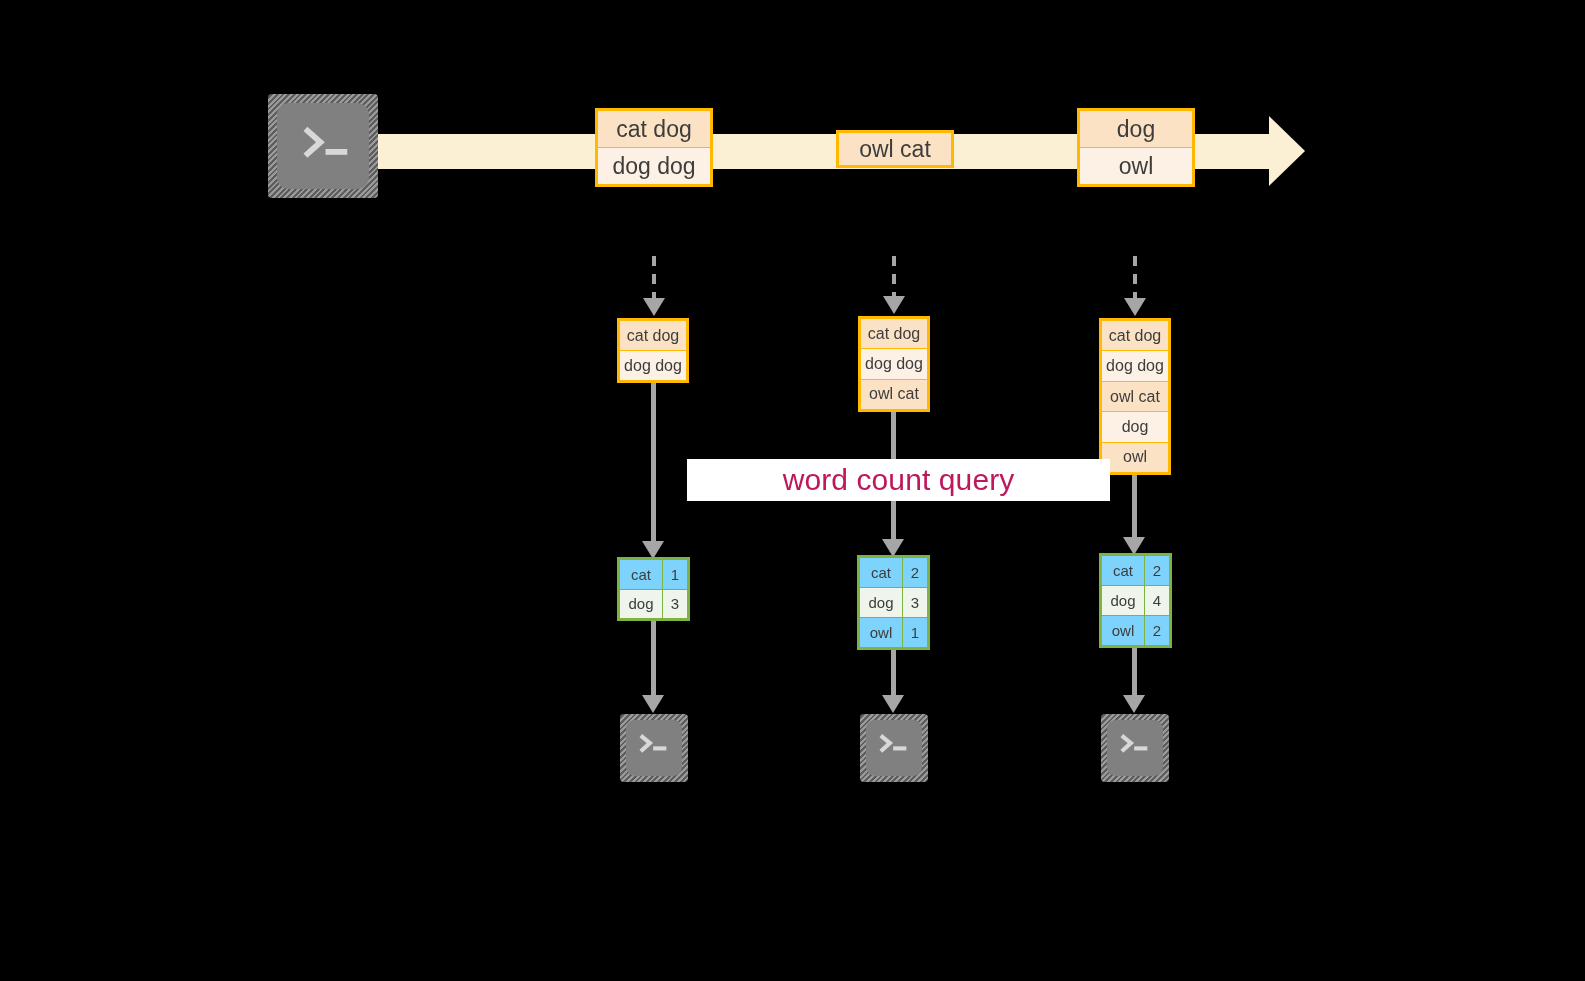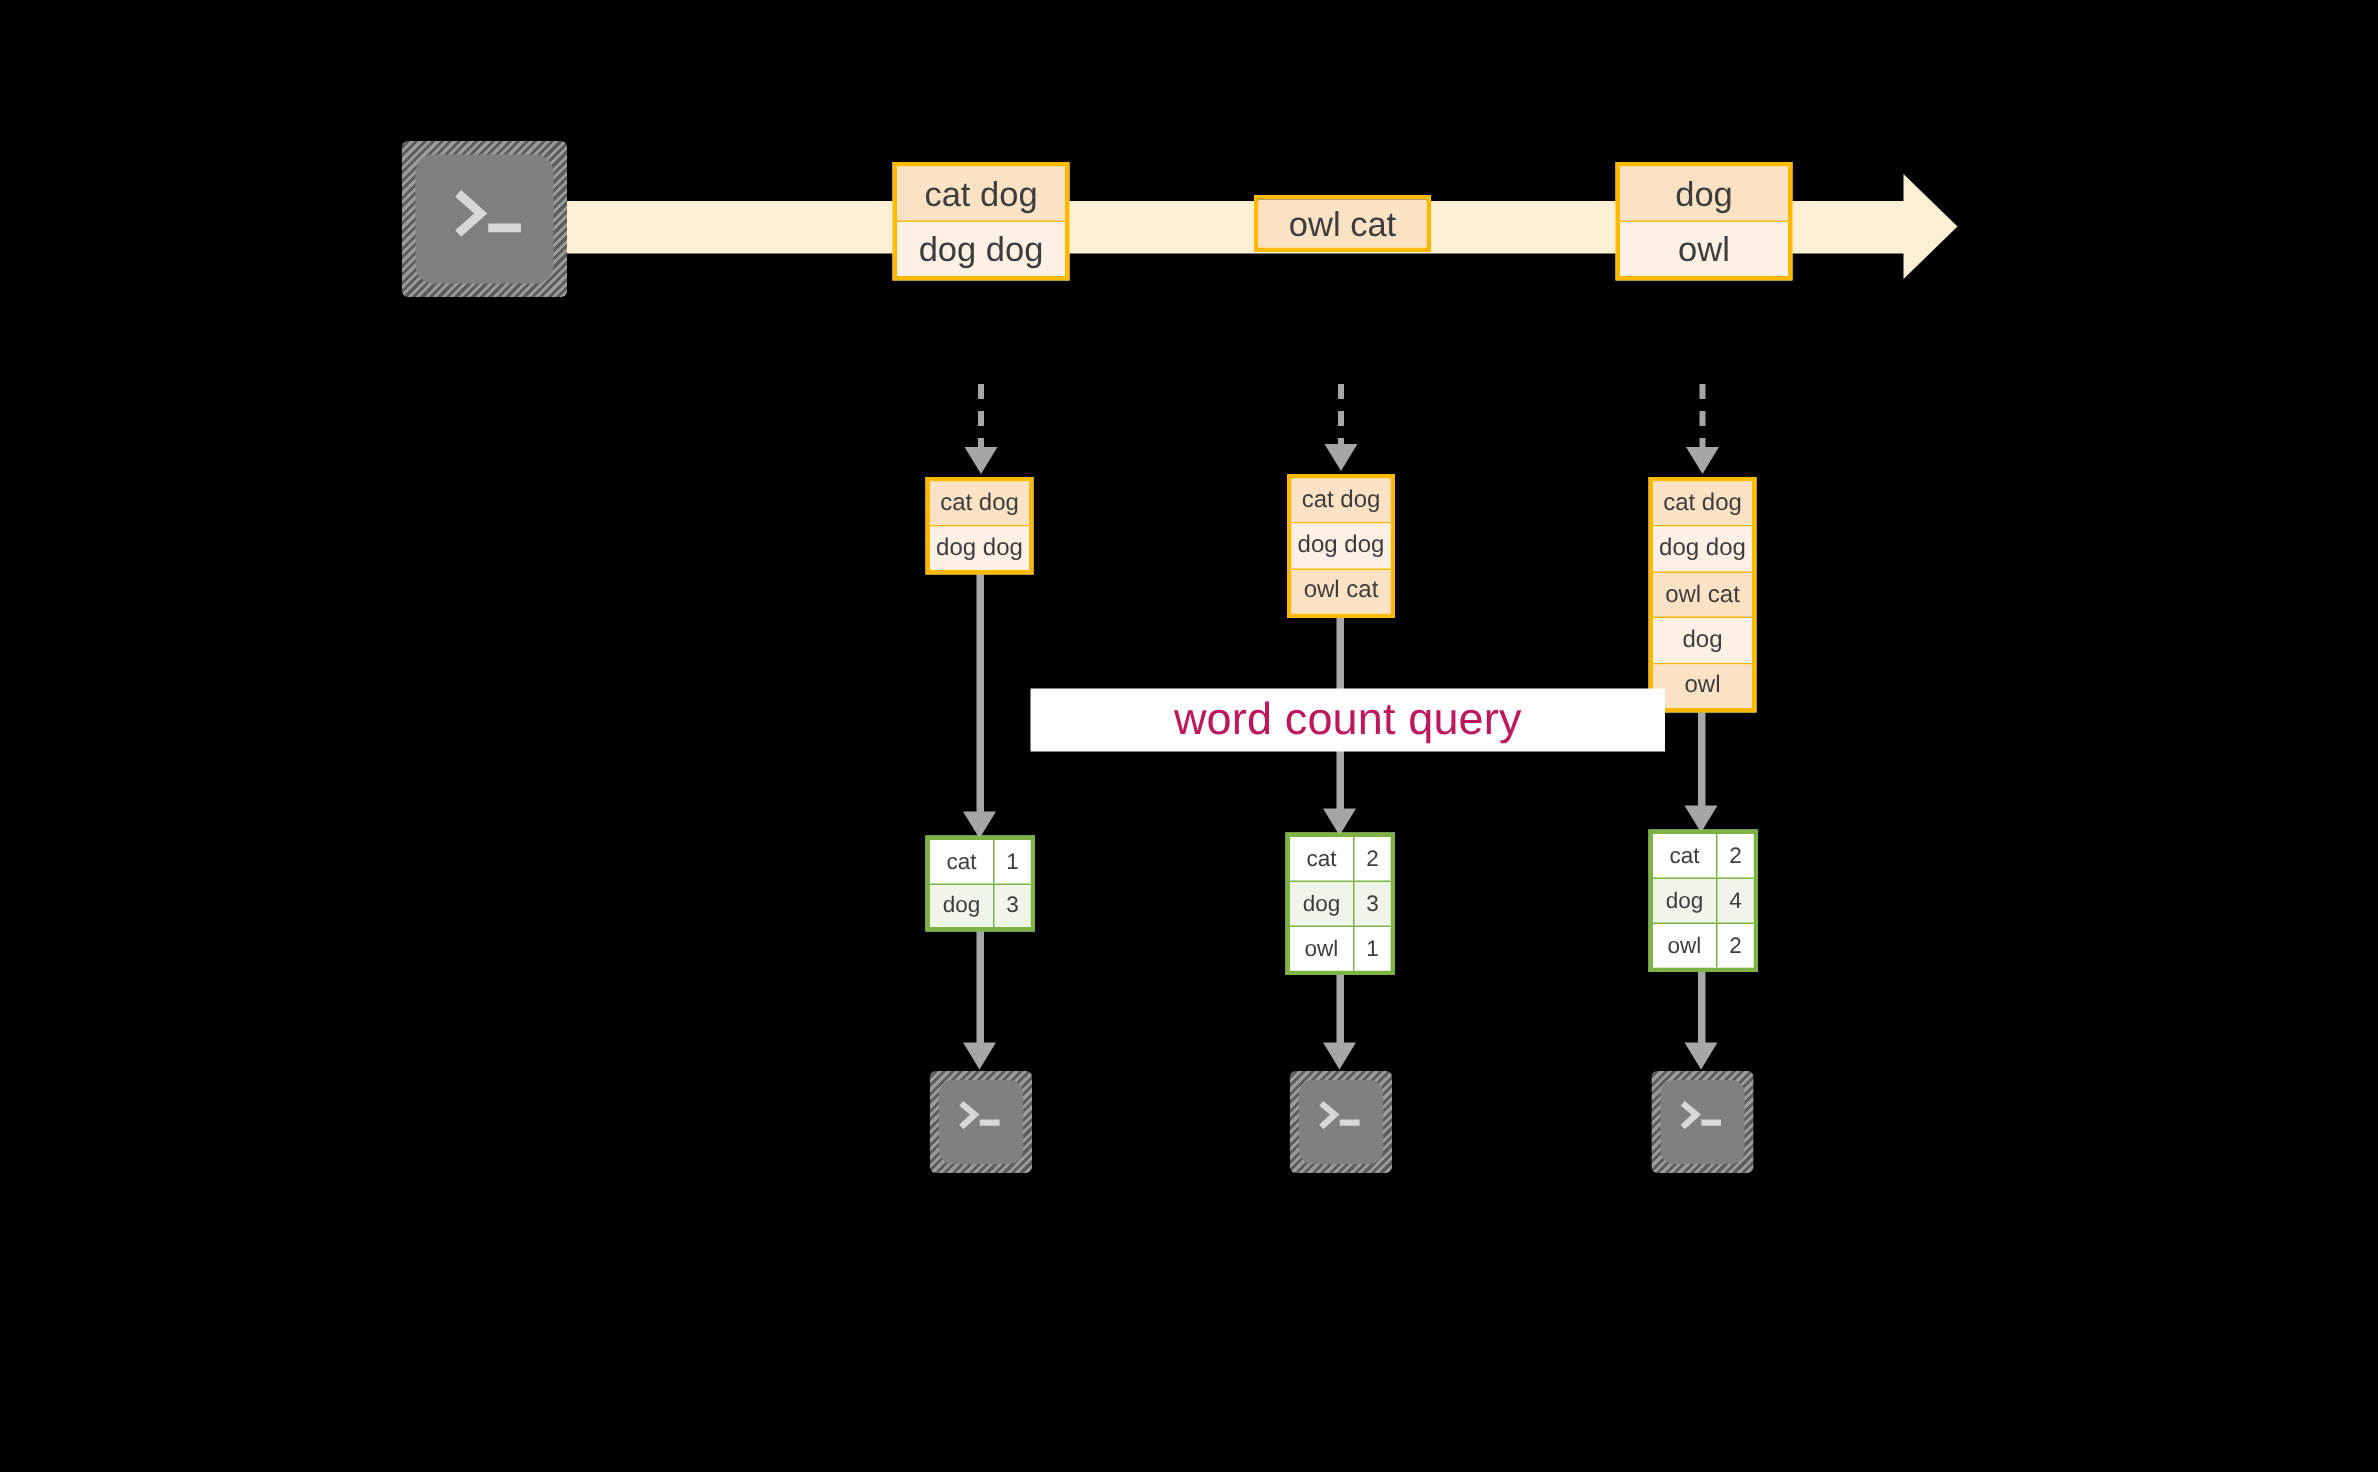--- a/index.html
+++ b/index.html
@@ -103,21 +103,21 @@
     background: #eef5e8;
     z-index: 5;
   }
   .grow {
     flex: 1 1 auto;
     display: flex;
     box-sizing: border-box;
     border-bottom: 1.5px solid #7cb342;
   }
   .grow:last-child { border-bottom: none; }
-  .grow.dark  { background: #ffffff; justify-content: space-between; }
+  .grow.dark  { background: #7dd3fc; justify-content: space-between; }
   .grow.light { background: #eff5ea; }
   .gcell-word {
     flex: 0 0 43px;
     display: flex;
     align-items: center;
     justify-content: center;
     border-right: 1.5px solid #7cb342;
     box-sizing: border-box;
     font-size: 15px;
     color: #3d3d3d;

